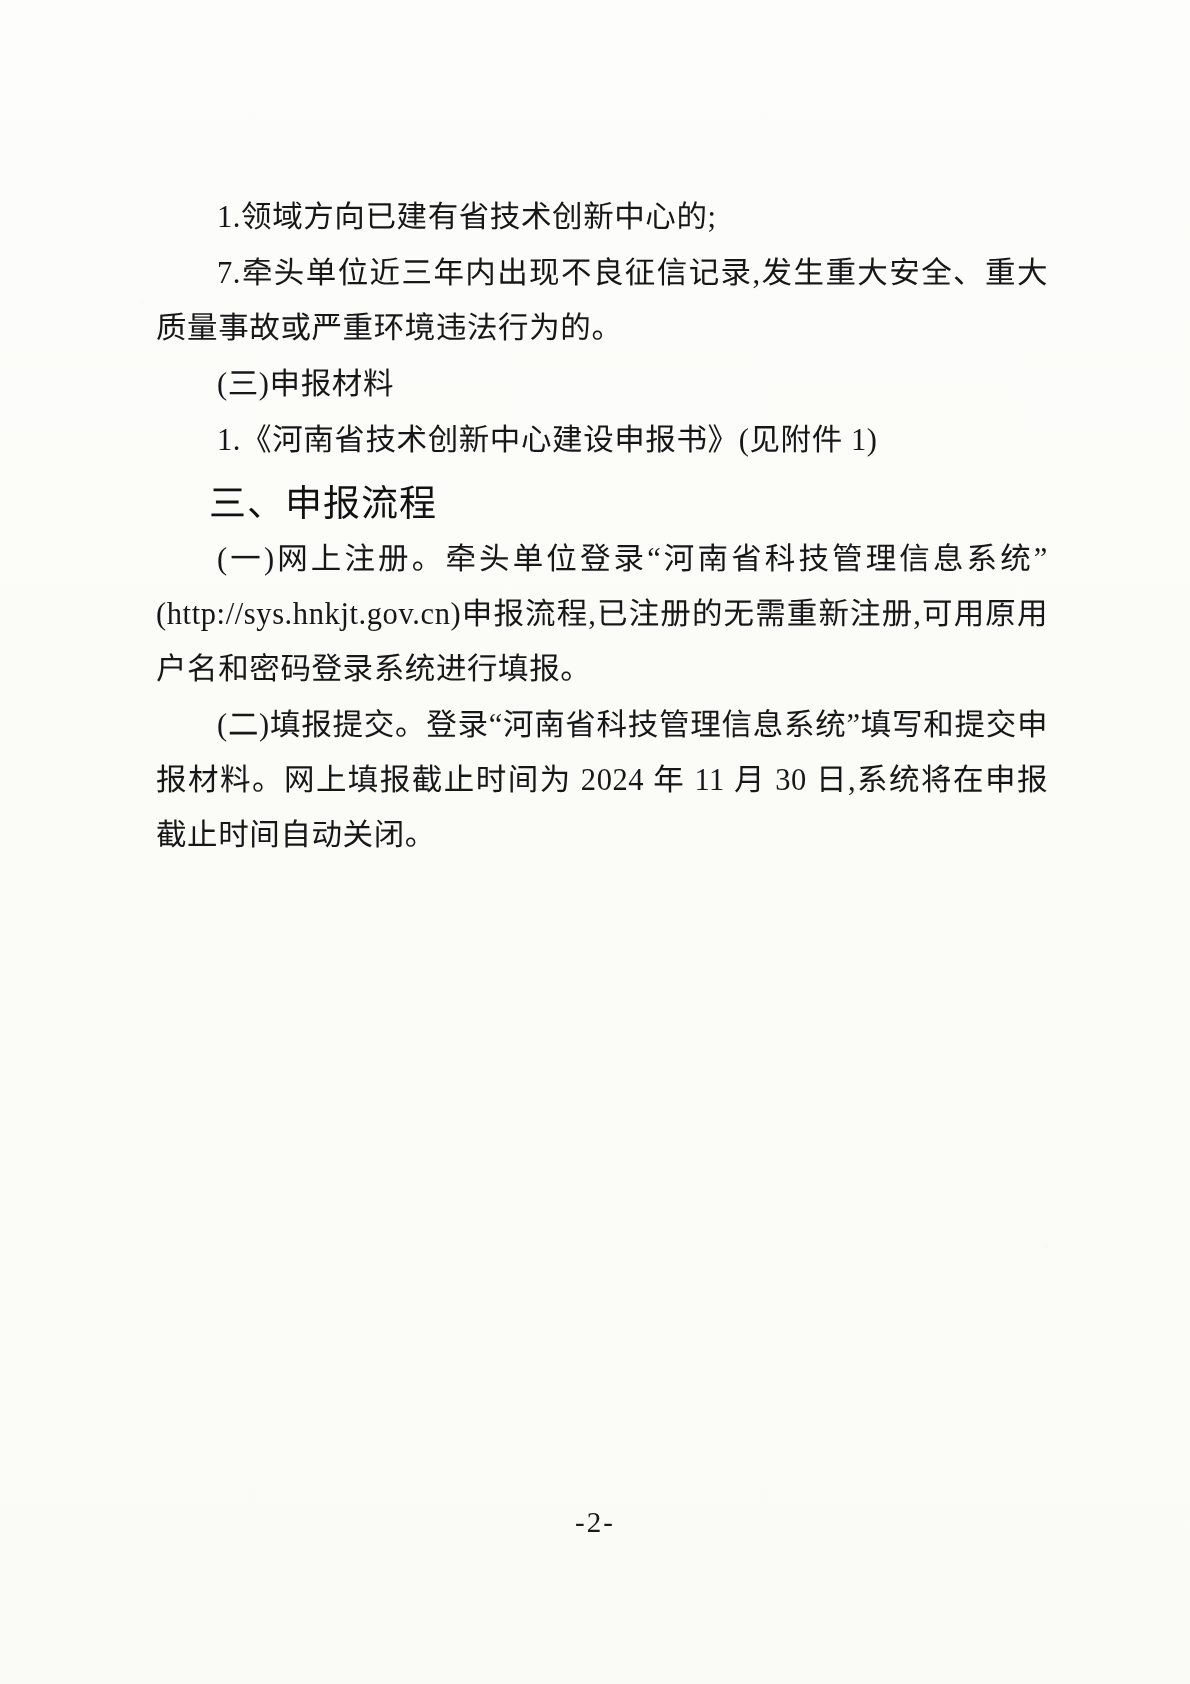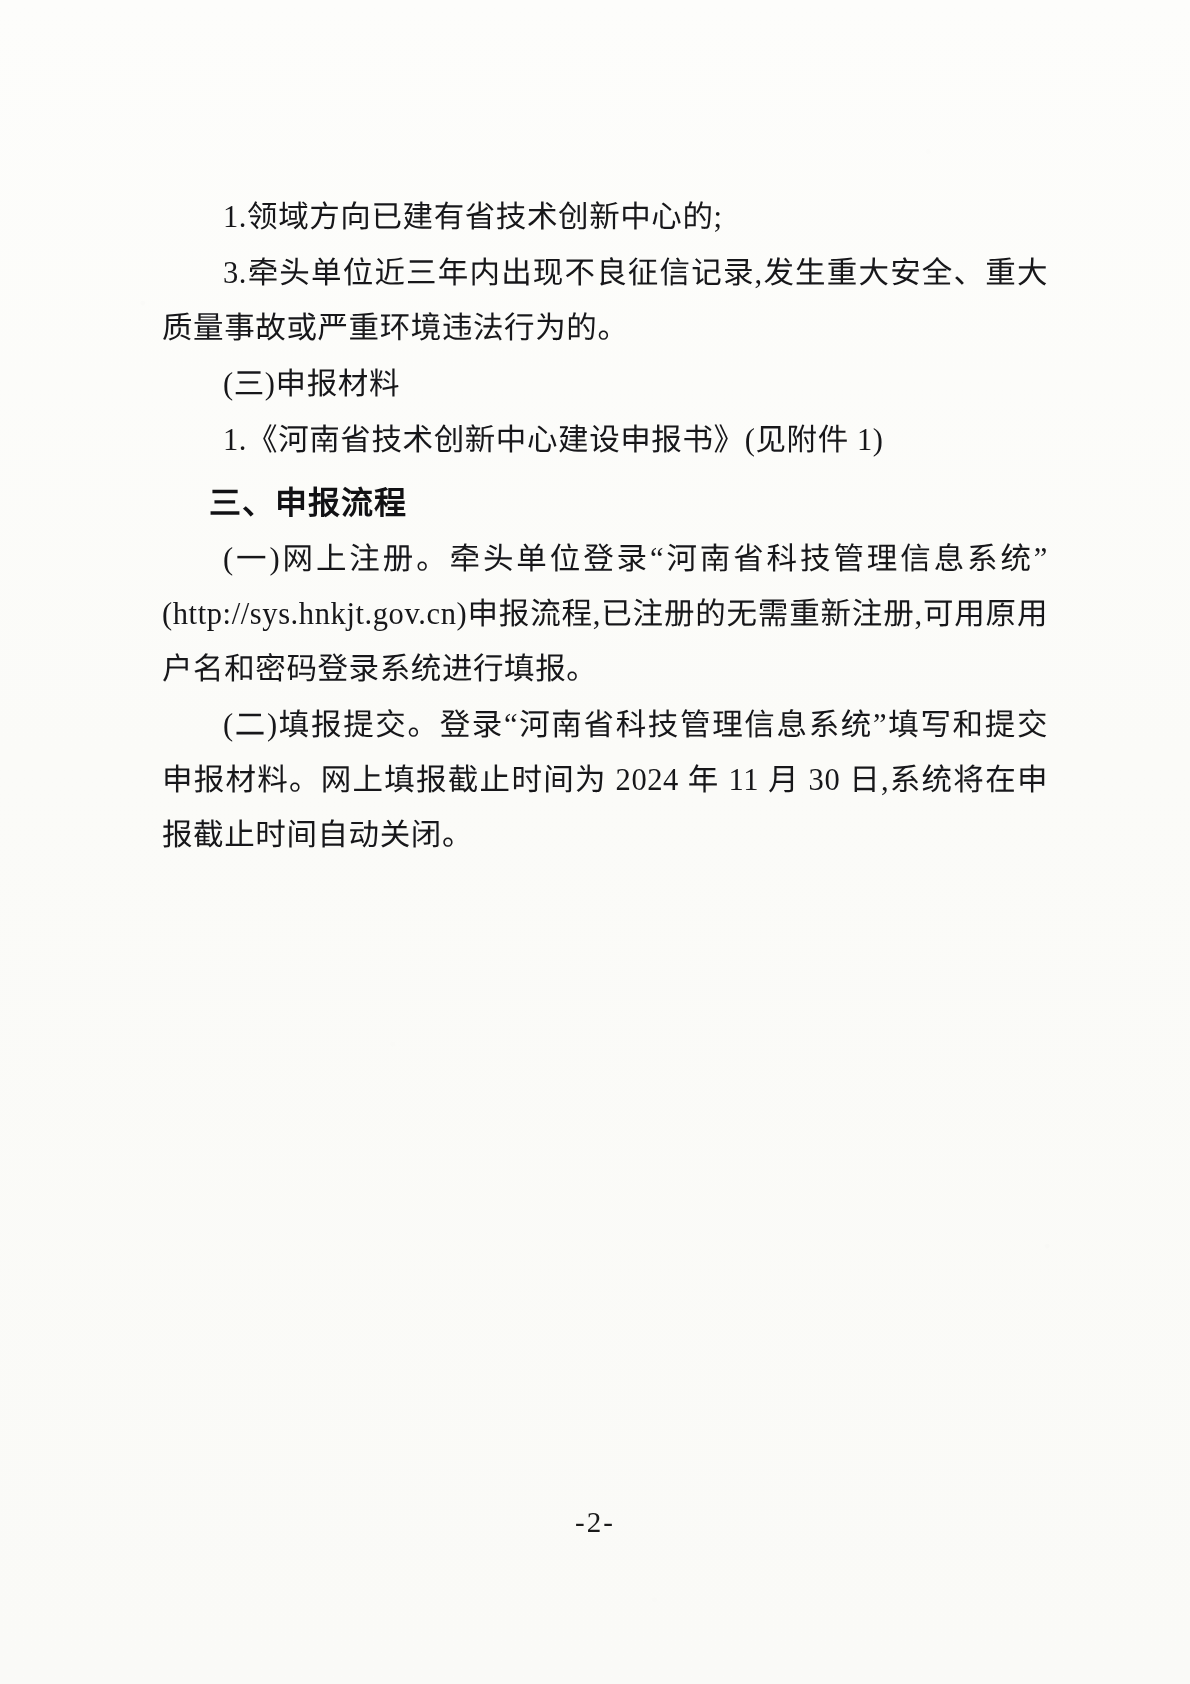--- a/index.html
+++ b/index.html
@@ -34,38 +34,38 @@
       radial-gradient(circle at 88% 74%, rgba(0,0,0,0.014) 0 2px, transparent 3px),
       radial-gradient(circle at 55% 95%, rgba(0,0,0,0.012) 0 2px, transparent 3px);
   }
   .content {
     position: absolute;
     left: 148px;
     top: 190px;
     width: 900px;
   }
   p.para {
-    margin: 0 0 1px 14px;
+    margin: 0 0 1px 8px;
     font-size: 30.5px;
     line-height: 55px;
     letter-spacing: 0.6px;
     text-align: justify;
     text-justify: inter-ideograph;
     color: #17171a;
   }
   p.indent {
     text-indent: 61px;
   }
   p.heading {
     margin: 8px 0 1px 0;
-    font-size: 32px;
+    font-size: 37px;
     line-height: 55px;
     letter-spacing: 1px;
     font-family: "DejaVu Sans", "Liberation Sans", sans-serif;
-    font-weight: 700;
+    font-weight: 400;
     text-indent: 61px;
     color: #111114;
   }
   .footer {
     position: absolute;
     left: 0;
     right: 0;
     top: 1506px;
     text-align: center;
     font-size: 29px;
@@ -75,21 +75,21 @@
   }
 </style>
 </head>
 <body>
 
 <div class="page">
   <div class="paper-texture"></div>
 
   <div class="content">
     <p class="para indent">1.领域方向已建有省技术创新中心的;</p>
-    <p class="para indent">3.牵头单位近三年内出现不良征信记录,发生重大安全、重大质量事故或严重环境违法行为的。</p>
+    <p class="para indent">7.牵头单位近三年内出现不良征信记录,发生重大安全、重大质量事故或严重环境违法行为的。</p>
     <p class="para indent">(三)申报材料</p>
     <p class="para indent">1.《河南省技术创新中心建设申报书》(见附件 1)</p>
     <p class="heading">三、申报流程</p>
     <p class="para indent">(一)网上注册。牵头单位登录“河南省科技管理信息系统”(http://sys.hnkjt.gov.cn)申报流程,已注册的无需重新注册,可用原用户名和密码登录系统进行填报。</p>
     <p class="para indent">(二)填报提交。登录“河南省科技管理信息系统”填写和提交申报材料。网上填报截止时间为 2024 年 11 月 30 日,系统将在申报截止时间自动关闭。</p>
   </div>
 
   <div class="footer">-2-</div>
 </div>
 

